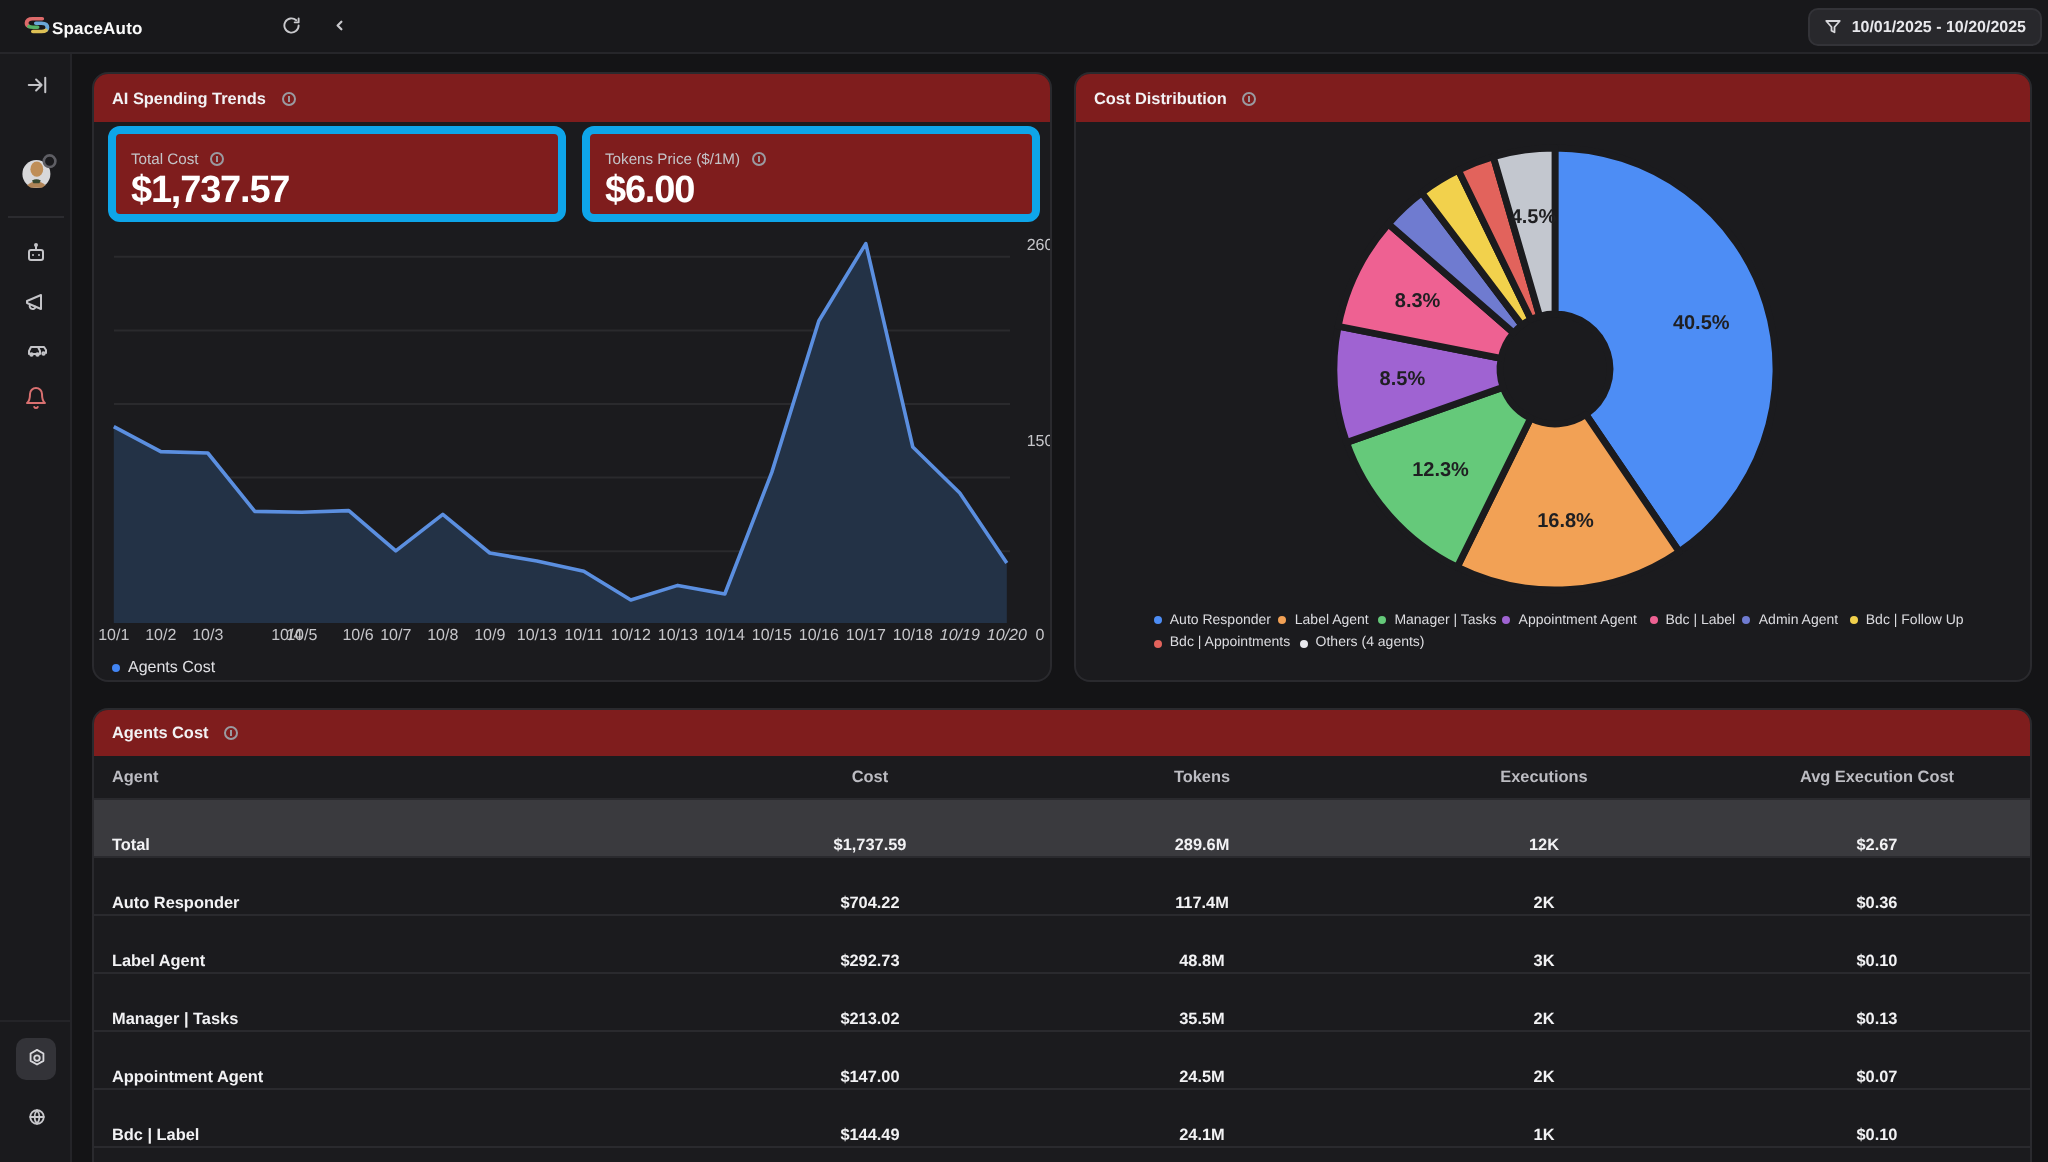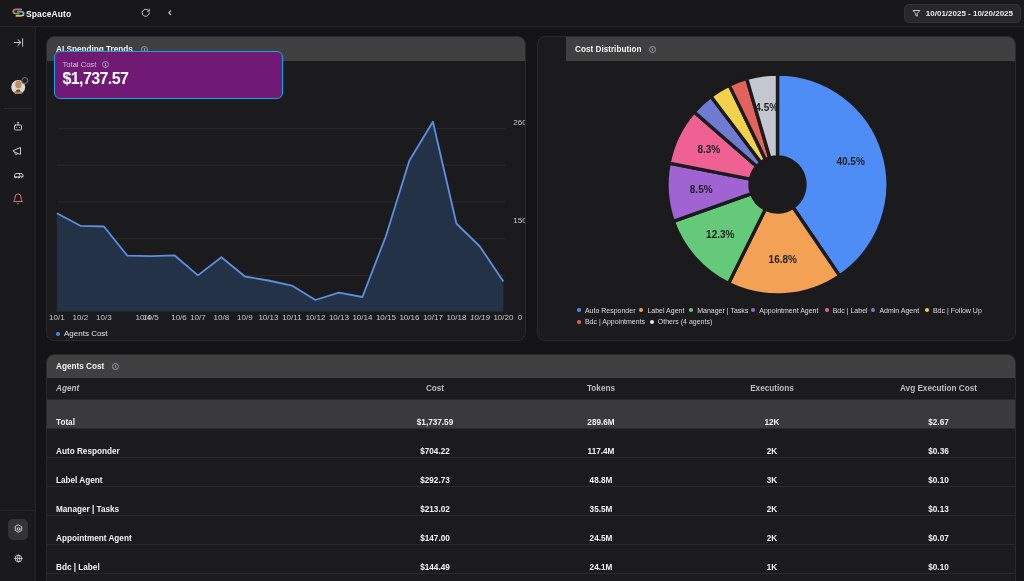--- a/index.html
+++ b/index.html
@@ -6,29 +6,29 @@
 html,body { width:1024px; height:581px; background:#141416; font-family:"Liberation Sans",sans-serif; overflow:hidden; color:#fff; position:relative; }
 .topbar { position:absolute; top:0; left:0; width:1024px; height:27px; background:#18181b; border-bottom:1px solid #26262a; z-index:5; }
 .logo { position:absolute; left:11.5px; top:8px; }
 .brand { position:absolute; left:26px; top:9px; font-size:8.5px; font-weight:bold; color:#fafafa; letter-spacing:0.1px; }
 .tbicon { position:absolute; top:7px; color:#c8c8cc; }
 .datebtn { position:absolute; right:3px; top:4px; height:19px; background:#28282c; border:1px solid #333338; border-radius:5px; display:flex; align-items:center; padding:0 7px; gap:5px; }
 .datebtn span { font-size:8px; font-weight:bold; color:#e8e8ec; }
 .sidebar { position:absolute; top:27px; left:0; width:36px; height:554px; background:#1a1a1d; border-right:1px solid #242428; z-index:4; }
 .sicon { position:absolute; left:0; width:36px; display:flex; justify-content:center; }
 .card { position:absolute; background:#1b1b1e; border:1px solid #2a2a2e; border-radius:8px; overflow:hidden; }
-.card-h { height:24px; background:#404040; display:flex; align-items:center; padding-left:9px; gap:8px; }
+.card-h { height:24px; background:#7f1d1d; display:flex; align-items:center; padding-left:9px; gap:8px; }
 .card-h b { font-size:8.2px; font-weight:bold; color:#f2f2f4; }
 #card1 { left:46px; top:36px; width:480px; height:305px; }
-#card2 { left:537px; top:36px; width:479px; height:305px;padding-left:28px; }
+#card2 { left:537px; top:36px; width:479px; height:305px; }
 #card3 { left:46px; top:354px; width:970px; height:300px; }
 #card3 .card-h { height:23px; }
-.statbox { position:absolute; top:14px; height:48px; background:#701a75; border:1px solid #0ea5e9; border-radius:6px; padding:8px 7.5px; }
+.statbox { position:absolute; top:26px; height:48px; background:#7f1d1d; border:4px solid #0ea5e9; border-radius:6px; padding:8px 7.5px; }
 .statbox .lbl { font-size:7.6px; color:#c4c4c8; display:flex; align-items:center; gap:6px; }
-.statbox .val { font-size:16px; font-weight:bold; color:#fff; letter-spacing:-0.6px; margin-top:1px; }
+.statbox .val { font-size:19px; font-weight:bold; color:#fff; letter-spacing:-0.6px; margin-top:1px; }
 .infoi { display:inline-block; width:7px; height:7px; border:1px solid #9a9aa0; border-radius:50%; position:relative; }
 .infoi:after { content:""; position:absolute; left:2px; top:1px; width:1px; height:3px; background:#9a9aa0; }
 .xlab { position:absolute; font-size:8px; color:#c6c6ca; transform:translateX(-50%); }
 .ylab { position:absolute; font-size:8px; color:#c6c6ca; transform:translateX(-50%); }
 .leg1 { position:absolute; left:9px; top:292px; font-size:8px; color:#e0e0e4; display:flex; align-items:center; gap:4px; }
 .dot { display:inline-block; width:4px; height:4px; border-radius:50%; }
 .plegend { position:absolute; font-size:7px; color:#dcdce0; display:flex; align-items:center; gap:4px; white-space:nowrap; }
 table.agents { position:absolute; left:0; top:23px; width:970px; border-collapse:collapse; }
 table.agents th { font-size:8.2px; color:#bcbcc2; font-weight:bold; height:21px; }
 table.agents td { font-size:8.2px; font-weight:bold; color:#f2f2f4; height:29px; padding-top:17px; border-top:1px solid #2a2a2e; }
@@ -130,20 +130,24 @@
 </div>
 
 <div class="card" id="card1">
   <div class="card-h">
       <b>AI Spending Trends</b>
       <span class="infoi"></span>
     </div>
   <div class="statbox" style="left:7px; width:229px;">
     <div class="lbl">Total Cost <span class="infoi"></span></div>
     <div class="val">$1,737.57</div>
+  </div>
+  <div class="statbox" style="left:244px; width:229px;">
+    <div class="lbl">Tokens Price ($/1M) <span class="infoi"></span></div>
+    <div class="val">$6.00</div>
   </div>
   <svg style="position:absolute; left:0; top:0;" width="480" height="305" viewBox="0 0 480 305">
     <g stroke="#2a2a2d" stroke-width="1">
       <line x1="10" y1="91.4" x2="458" y2="91.4"></line>
       <line x1="10" y1="128.2" x2="458" y2="128.2"></line>
       <line x1="10" y1="165" x2="458" y2="165"></line>
       <line x1="10" y1="201.8" x2="458" y2="201.8"></line>
       <line x1="10" y1="238.6" x2="458" y2="238.6"></line>
     </g>
     <path d="M9.9 176.3 L33.4 188.8 L56.9 189.5 L80.4 218.7 L103.9 219.1 L127.4 218.3 L150.9 238.4 L174.4 220.2 L197.9 239.5 L221.4 243.5 L244.9 248.6 L268.4 263 L291.9 255.7 L315.4 260 L338.9 199.2 L362.4 123.5 L385.9 84.8 L409.4 186.5 L432.9 209.5 L456.4 244.5 L456.4 274.5 L9.9 274.5 Z" fill="#233246"></path>
@@ -164,21 +168,21 @@
   <div class="xlab" style="left:221.4px; top:276px;">10/13</div>
   <div class="xlab" style="left:244.9px; top:276px;">10/11</div>
   <div class="xlab" style="left:268.4px; top:276px;">10/12</div>
   <div class="xlab" style="left:291.9px; top:276px;">10/13</div>
   <div class="xlab" style="left:315.4px; top:276px;">10/14</div>
   <div class="xlab" style="left:338.9px; top:276px;">10/15</div>
   <div class="xlab" style="left:362.4px; top:276px;">10/16</div>
   <div class="xlab" style="left:385.9px; top:276px;">10/17</div>
   <div class="xlab" style="left:409.4px; top:276px;">10/18</div>
   <div class="xlab" style="left:432.9px; top:276px;font-style:italic;">10/19</div>
-  <div class="xlab" style="left:456.4px; top:276px;">10/20</div>
+  <div class="xlab" style="left:456.4px; top:276px;font-style:italic;">10/20</div>
   <div class="leg1"><span class="dot" style="background:#4285f4;"></span>Agents Cost</div>
 </div>
 
 <div class="card" id="card2">
   <div class="card-h">
       <b>Cost Distribution</b>
       <span class="infoi"></span>
     </div>
   <svg id="pie" style="position:absolute; left:0; top:0;" width="479" height="305" viewBox="0 0 479 305">
       <path d="M239.50 120.00 L239.50 37.00 A110.5 110.5 0 0 1 301.61 238.89 L254.96 170.24 A27.5 27.5 0 0 0 239.50 120.00 Z" fill="#4d8df5" stroke="#1b1b1e" stroke-width="3.4" stroke-linejoin="round"></path>
@@ -209,21 +213,21 @@
 </div>
 
 <div class="card" id="card3">
   <div class="card-h">
       <b>Agents Cost</b>
       <span class="infoi"></span>
     </div>
   <table class="agents">
     <tbody>
         <tr>
-          <th class="c1" style="text-align:left;font-style:italic;">Agent</th>
+          <th class="c1" style="text-align:left;">Agent</th>
           <th class="c2">Cost</th>
           <th class="c3">Tokens</th>
           <th class="c4">Executions</th>
           <th class="c5">Avg Execution Cost</th>
         </tr>
     <tr class="total">
           <td class="c1">Total</td>
           <td class="c2">$1,737.59</td>
           <td class="c3">289.6M</td>
           <td class="c4">12K</td>

